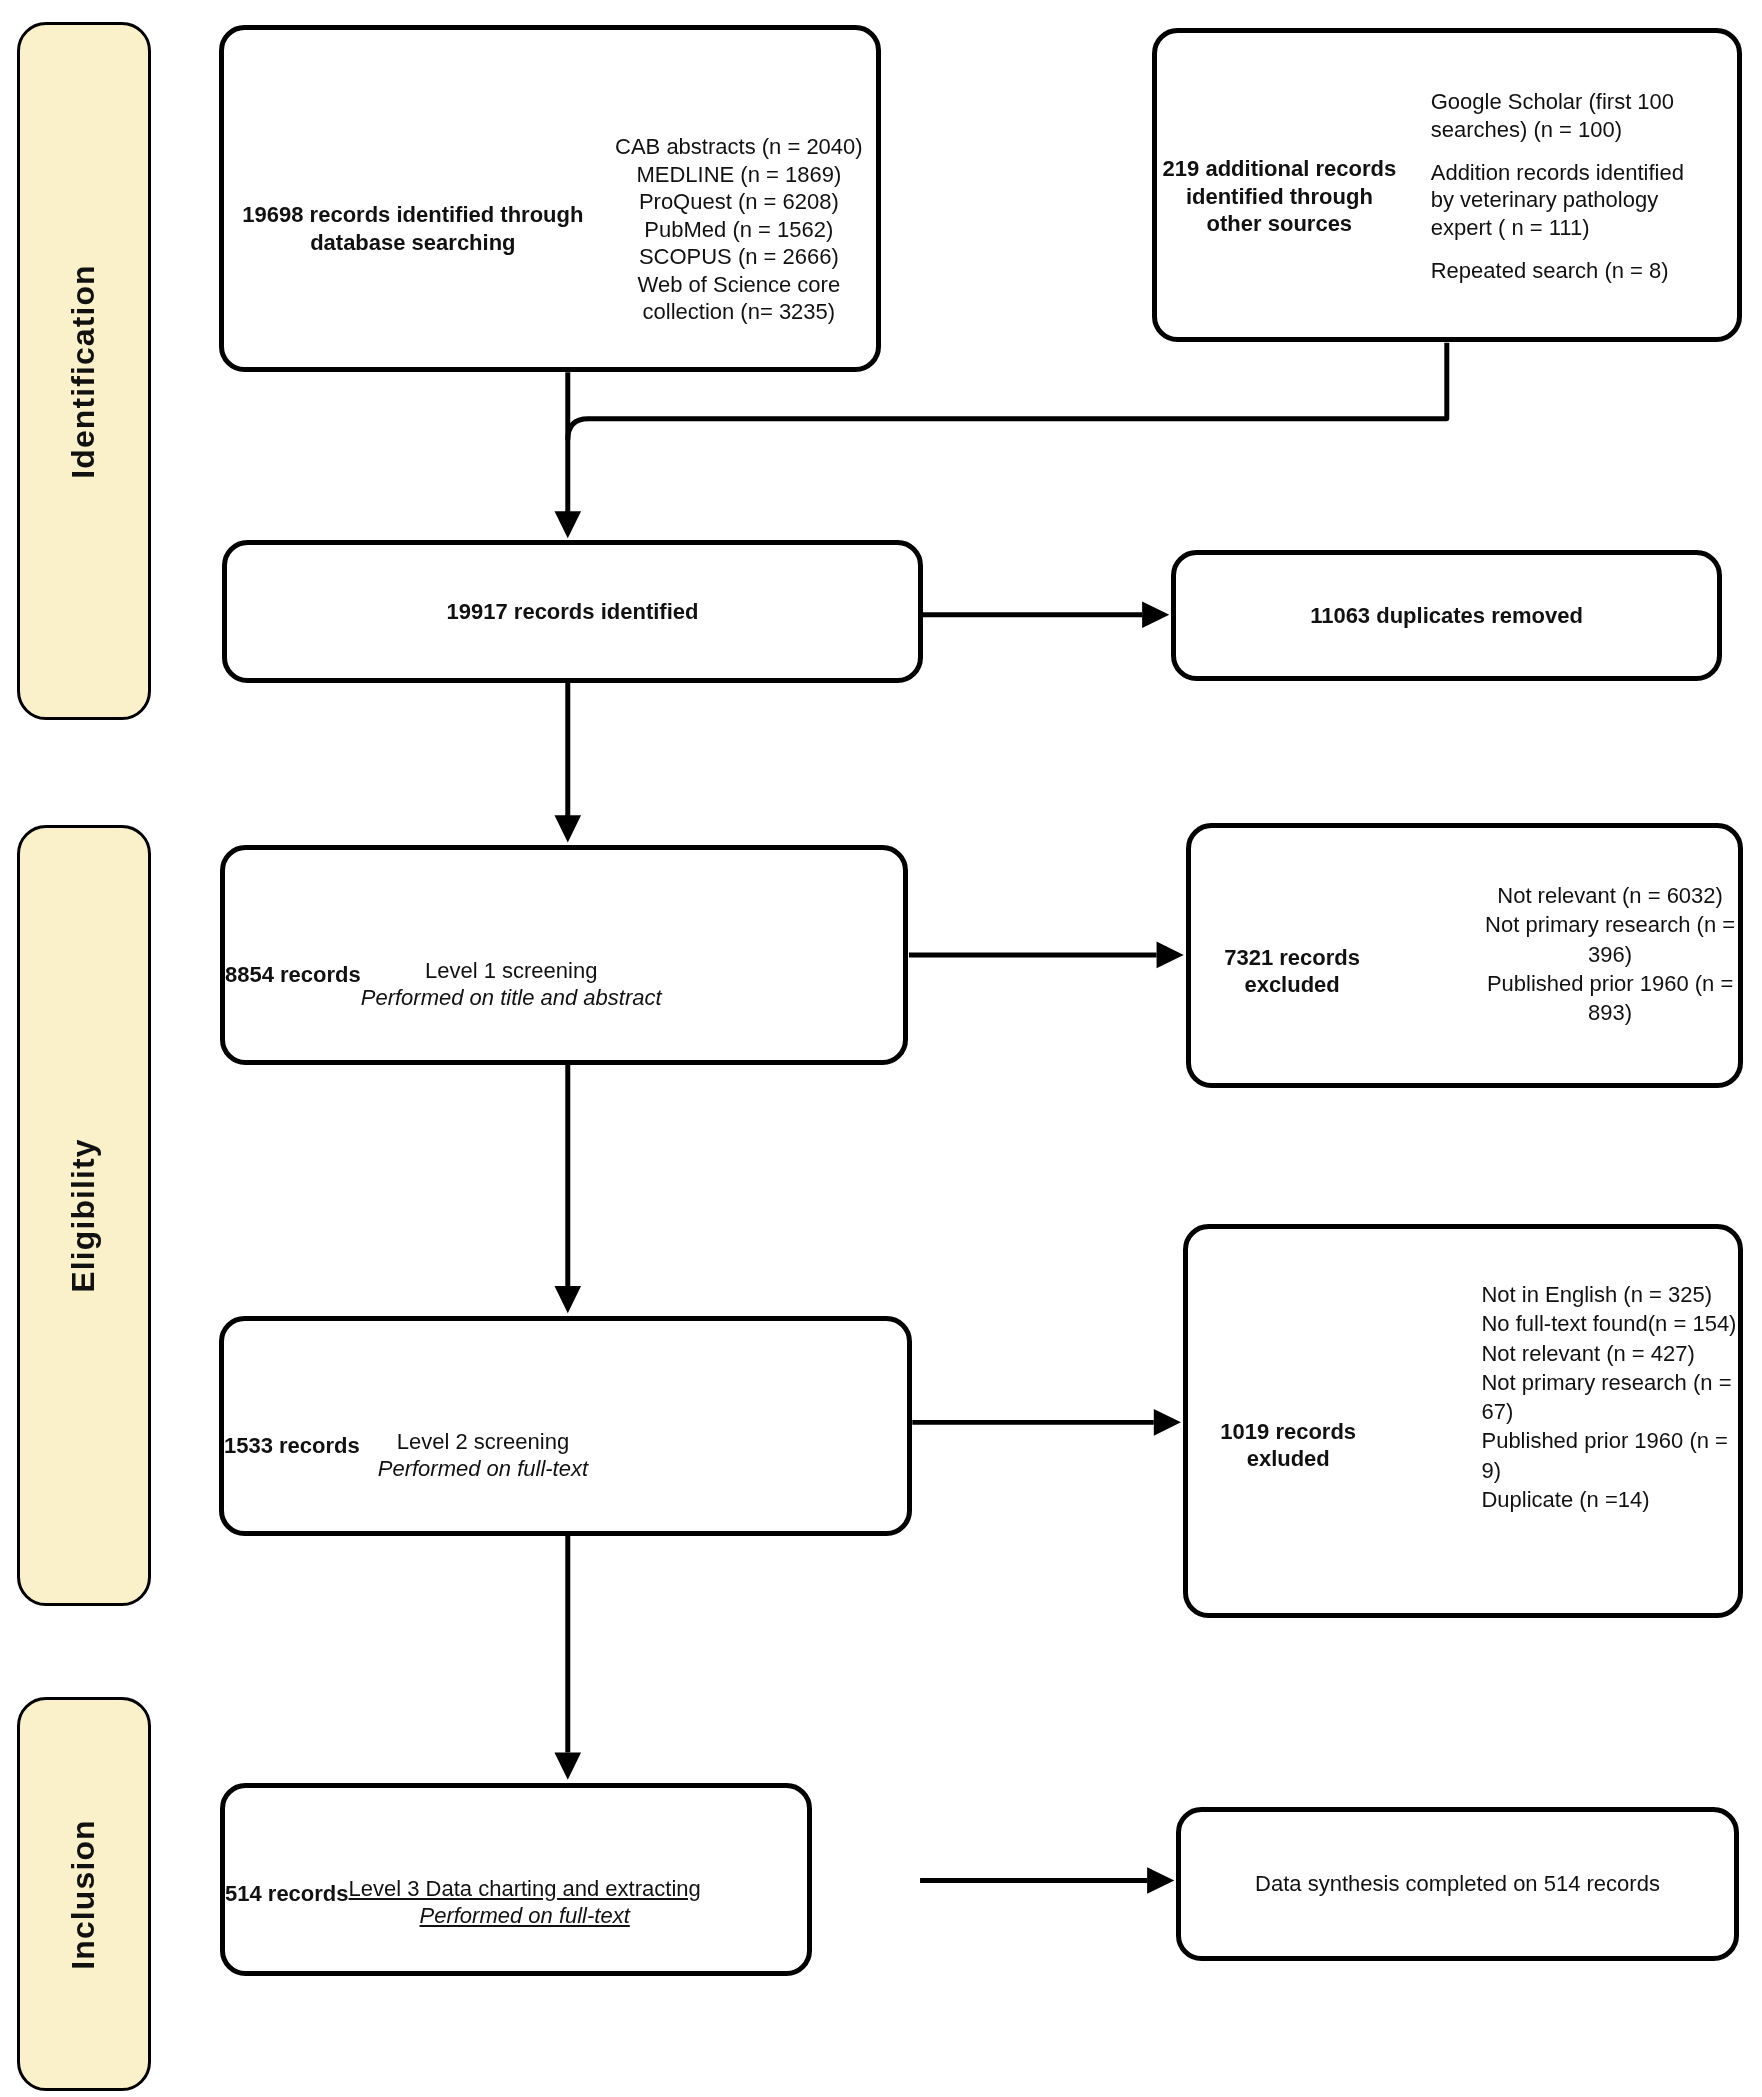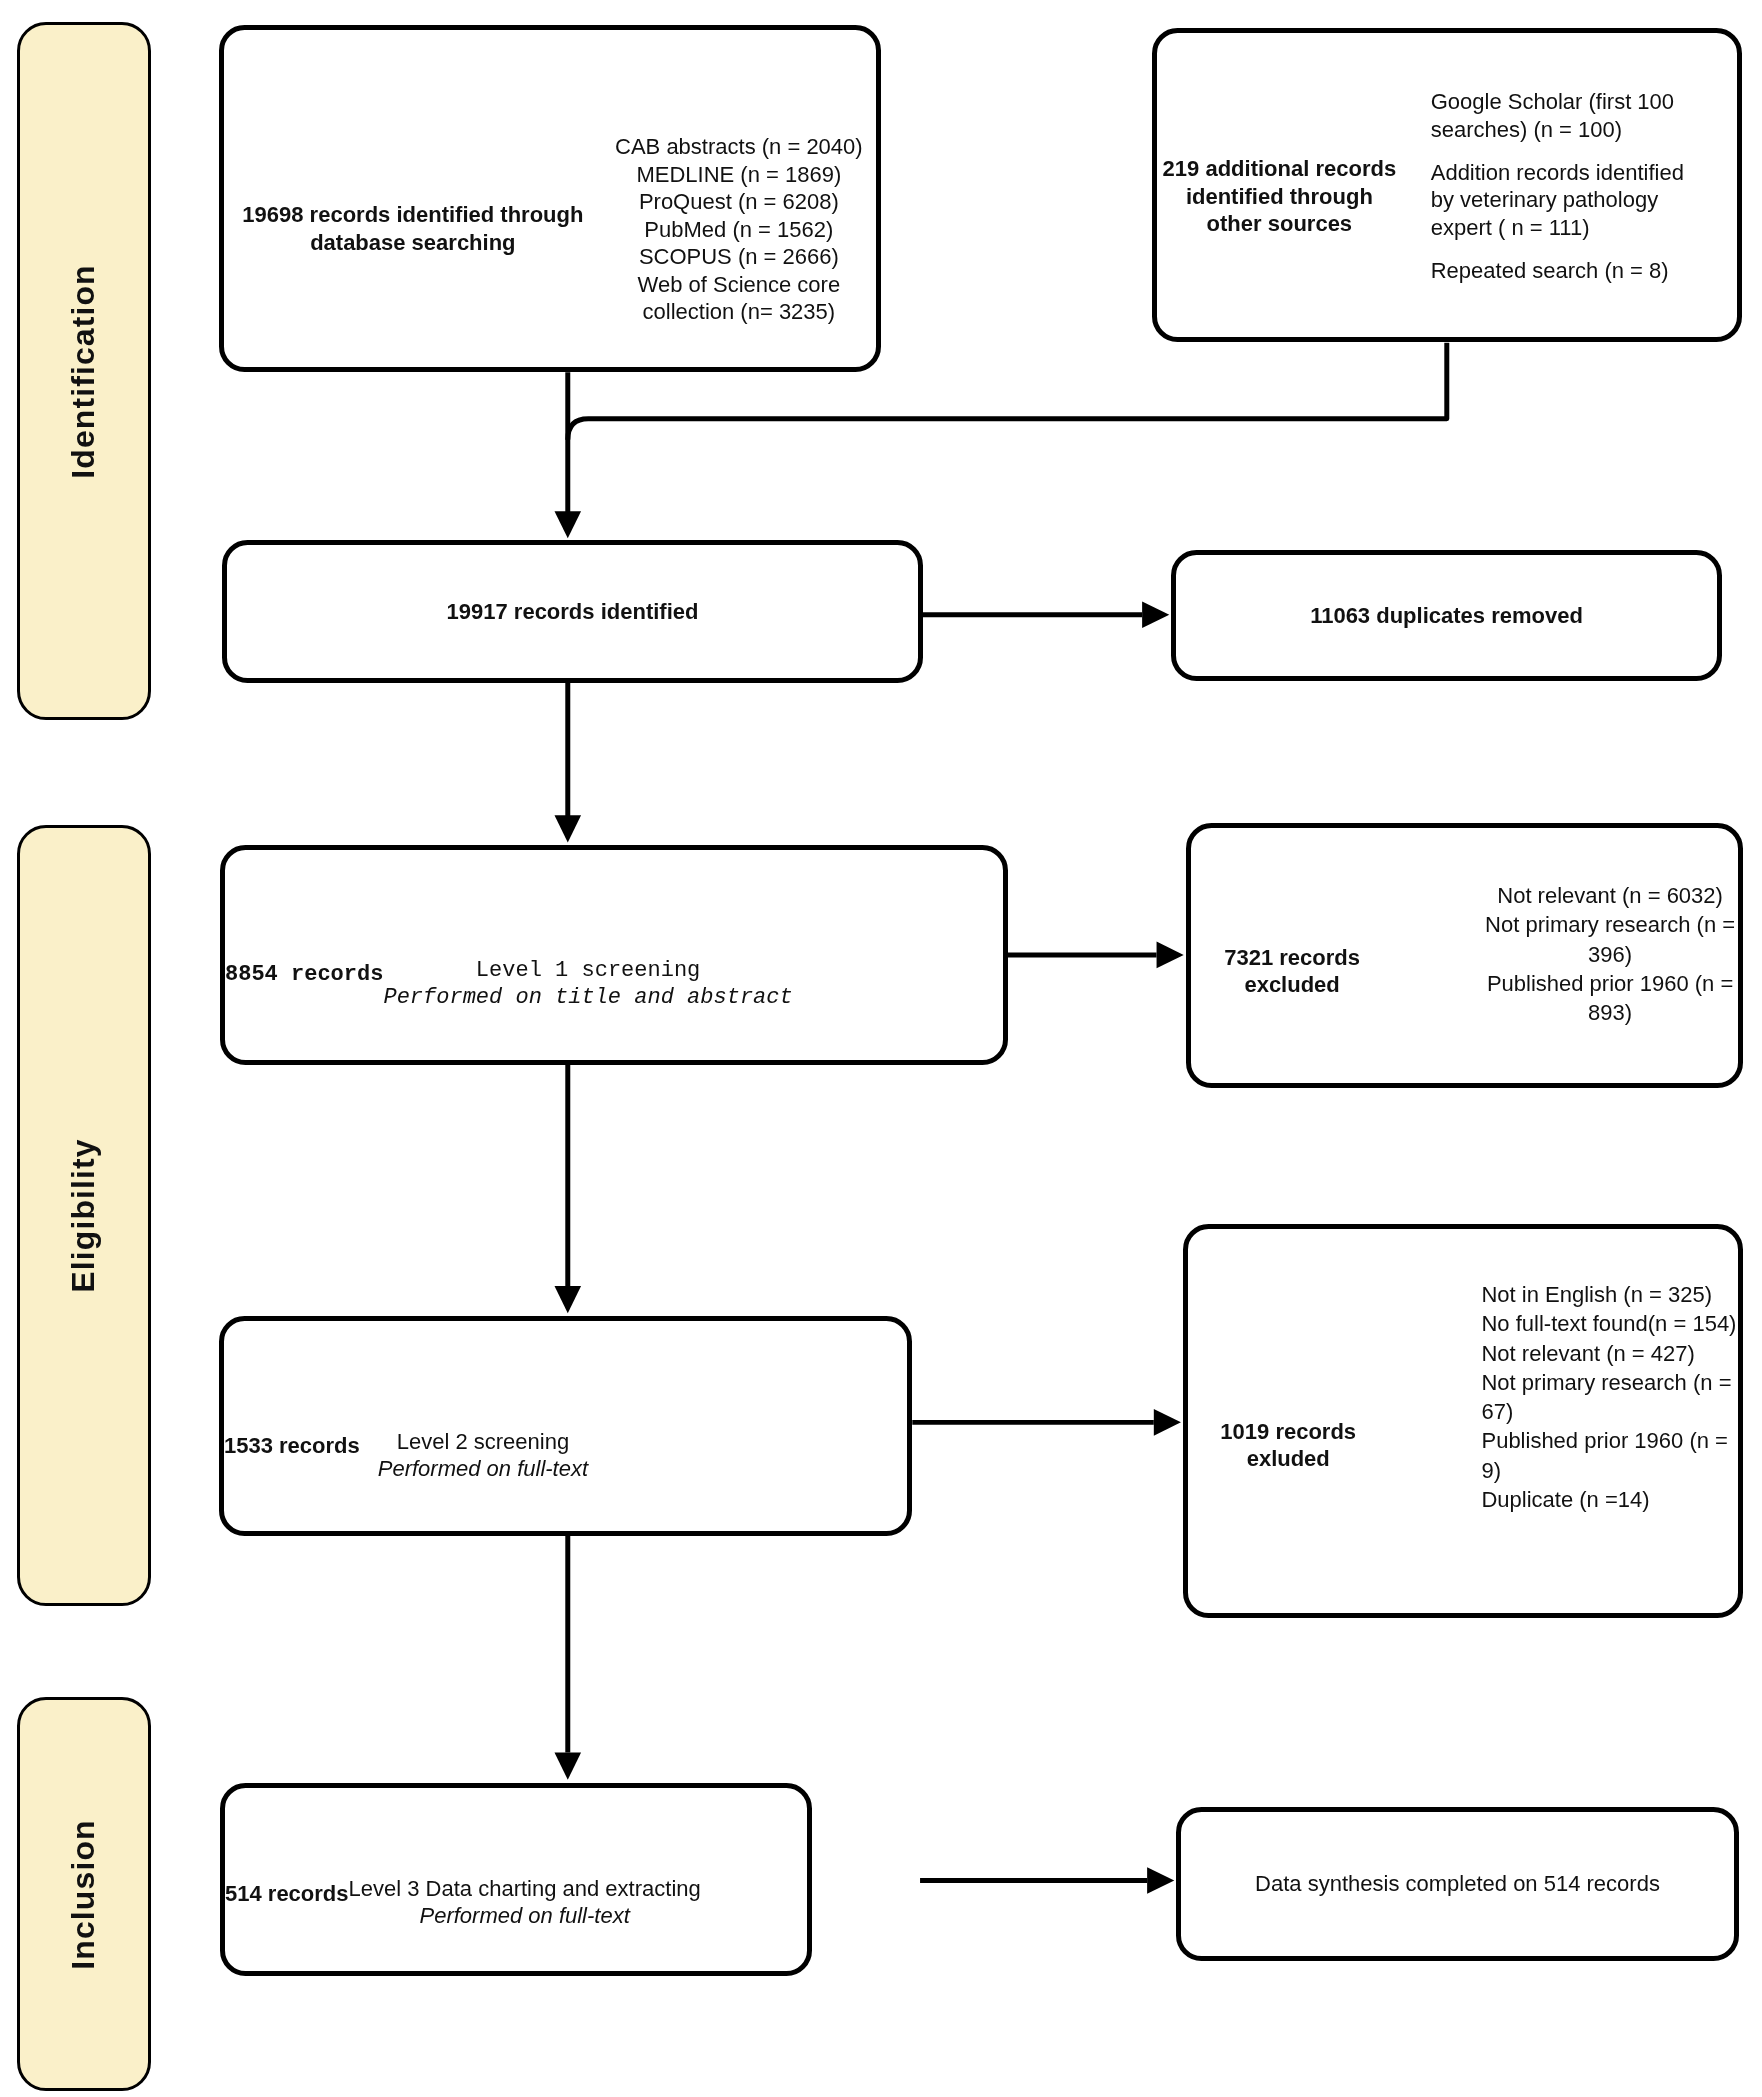--- a/index.html
+++ b/index.html
@@ -49,21 +49,21 @@
   
   #box-db-search .btitle{margin-top:60px;max-width:554px;}
   #box-db-search .srclist{margin-top:62px;}
   #box-other-sources .btitle{margin-top:23px;max-width:515px;}
   #box-other-sources .para-list{margin-top:55px;padding:0 30.5px 0 29px;}
   #box-l1 .cnt{margin-top:40px;}
   #box-l1 .grp{margin-top:58px;}
   #box-l2 .cnt{margin-top:40px;}
   #box-l2 .grp{margin-top:58px;}
   #box-l3 .cnt{margin-top:29px;}
-  #box-l3 .grp{margin-top:45px;}
+  #box-l3 .grp{margin-top:45px;text-decoration:underline;}
   #box-excl1 .btitle{margin-top:31px;}
   #box-excl1 .excl-list{margin-top:53px;padding-left:89px;text-align:center;}
   #box-excl2 .btitle{margin-top:48px;}
   #box-excl2 .excl-list{margin-top:51px;padding-left:93px;}
   .lvlbox{align-items:center;text-align:center;}
 </style>
 </head>
 <body>
 
 <div id="stage">
@@ -127,21 +127,21 @@
   </div>
 
   <div class="fbox center-one" style="left:222px;top:540px;width:701px;height:143px;">
     <div class="bold">19917 records identified</div>
   </div>
 
   <div class="fbox center-one" style="left:1171px;top:550px;width:551px;height:131px;">
     <div class="bold">11063 duplicates removed</div>
   </div>
 
-  <div class="fbox lvlbox" id="box-l1" style="left:220px;top:845px;width:788px;height:220px;font-family:Liberation Mono, monospace;">
+  <div class="fbox lvlbox" id="box-l1" style="left:220px;top:845px;width:688px;height:220px;">
     <div class="cnt bold">8854 records</div>
     <div class="grp">
       <div>Level 1 screening</div>
       <div class="italic">Performed on title and abstract</div>
     </div>
   </div>
 
   <div class="fbox" id="box-excl1" style="left:1186px;top:823px;width:557px;height:265px;">
     <div class="btitle">7321 records excluded</div>
     <div class="excl-list">

